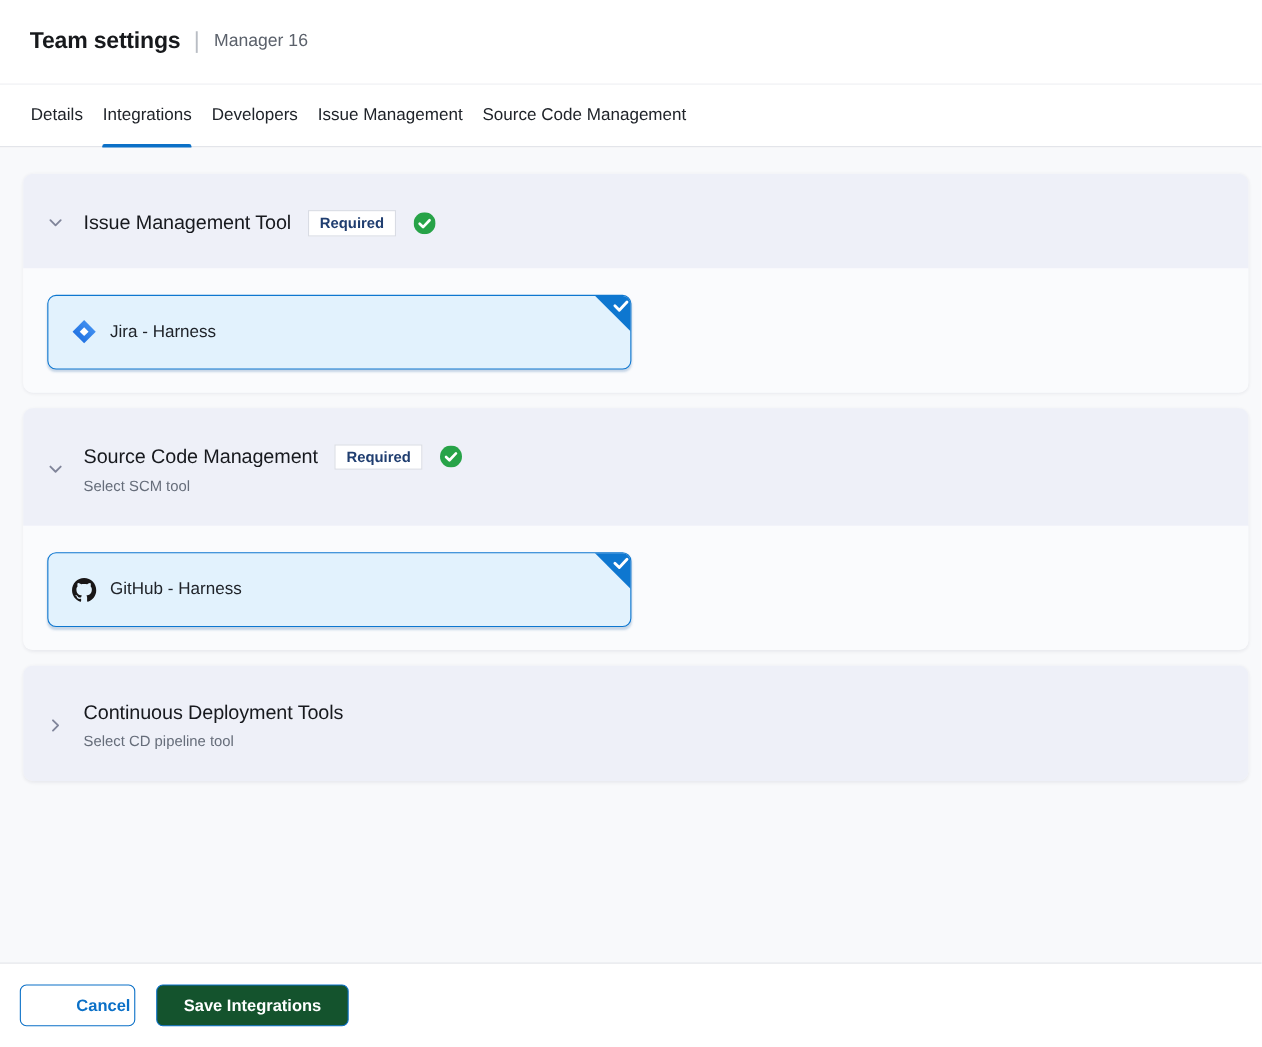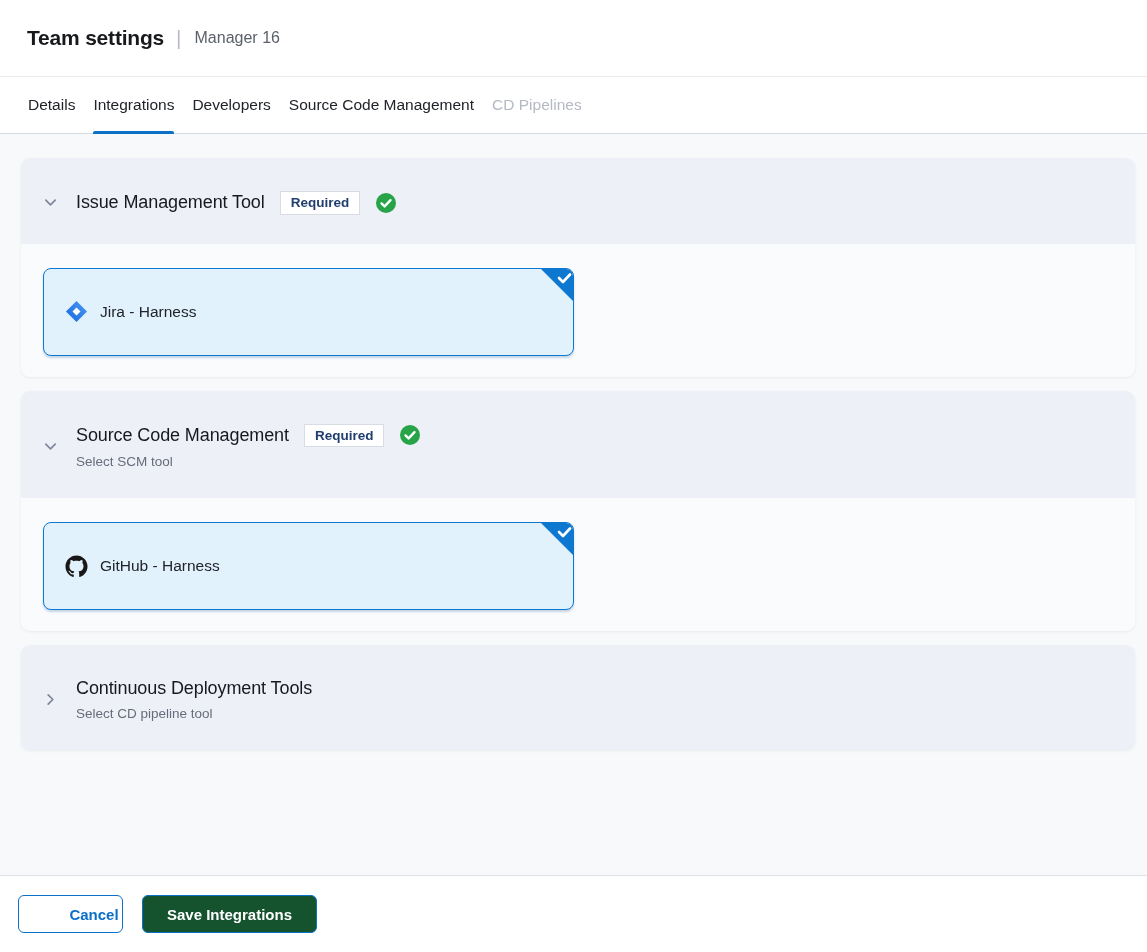--- a/index.html
+++ b/index.html
@@ -96,21 +96,21 @@
   .check-circle { width: 20px; height: 20px; margin-left: 16px; }
   .section-sub { margin-top: 7px; font-size: 13.5px; color: #666d7a; }
 
   .section-body {
     background: #fafbfd;
     padding: 24px 22px 21px 22px;
   }
   .tool-card {
     position: relative;
     width: 531px;
-    height: 88px;
+    height: 68px;
     background: #e2f2fd;
     border: 1px solid #0e77d0;
     border-radius: 8px;
     display: flex;
     align-items: center;
     padding-left: 21px;
     gap: 12px;
     cursor: pointer;
     overflow: hidden;
     box-shadow: 0 2px 2px rgba(13, 82, 150, 0.22);
@@ -161,22 +161,22 @@
 <div class="page-header">
   <span class="page-title">Team settings</span>
   <span class="title-sep">|</span>
   <span class="page-subtitle">Manager 16</span>
 </div>
 
 <div class="tabbar">
   <div class="tab">Details</div>
   <div class="tab active">Integrations</div>
   <div class="tab">Developers</div>
+  <div class="tab">Issue Management</div>
   <div class="tab">Source Code Management</div>
-  <div class="tab disabled">CD Pipelines</div>
 </div>
 
 <div class="content">
 
   <div class="section">
     <div class="section-head">
       <svg class="chev" viewBox="0 0 16 16">
         <polyline points="3,5.5 8,10.5 13,5.5" fill="none" stroke="#80859a" stroke-width="1.8" stroke-linecap="round" stroke-linejoin="round"></polyline>
       </svg>
       <div class="head-texts">

